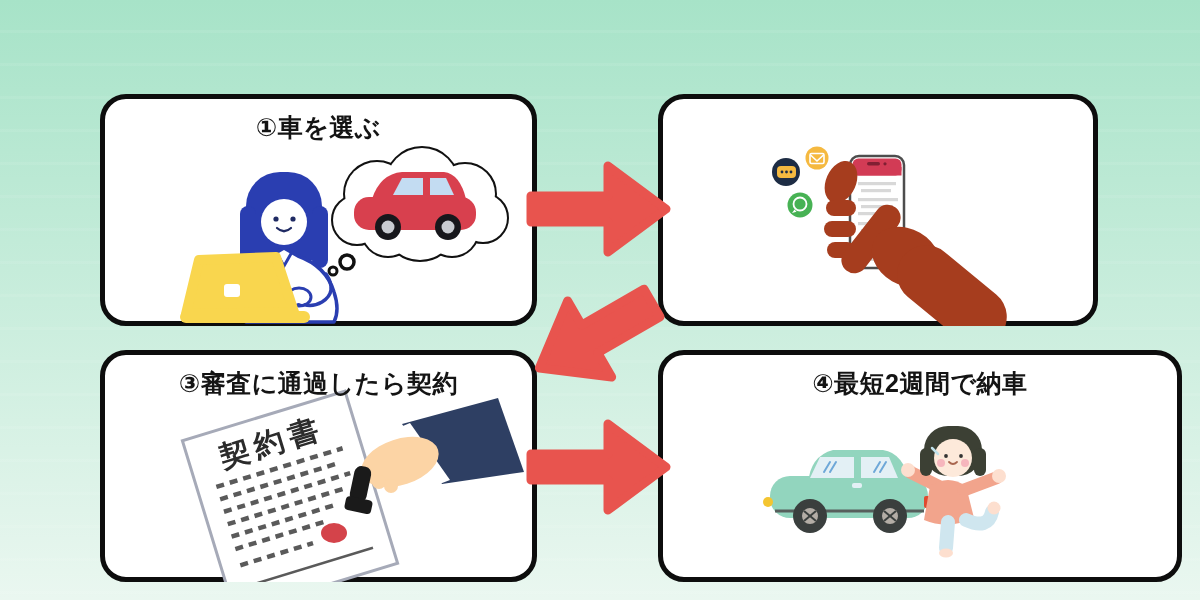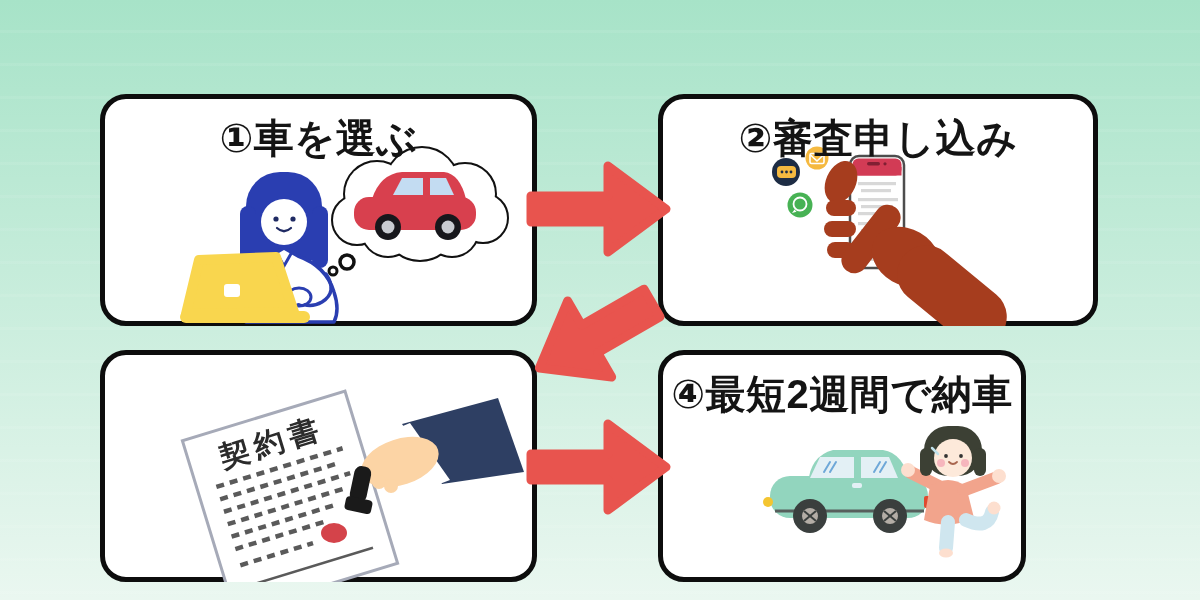--- a/index.html
+++ b/index.html
@@ -20,23 +20,23 @@
     z-index:2;
   }
   .card{
     position:absolute;background:var(--box_bg,#fff);
     border:5px solid var(--box_border,#0d0d0d);border-radius:26px;
     box-sizing:border-box;z-index:1;
   }
   .card-1{left:100px;top:94px;width:437px;height:232px;}
   .card-2{left:658px;top:94px;width:440px;height:232px;}
   .card-3{left:100px;top:350px;width:437px;height:232px;}
-  .card-4{left:658px;top:350px;width:368px;height:232px;}
+  .card-4{left:658px;top:350px;width:524px;height:232px;}
   .card h2{
-    margin:12px 0 0 0;text-align:center;font-size:40px;font-weight:700;
+    margin:12px 0 0 0;text-align:center;font-size:25px;font-weight:700;
     color:#141414;letter-spacing:.5px;position:relative;z-index:2;
   }
   .art{position:absolute;left:-5px;top:-5px;z-index:1;}
   .arrows{position:absolute;left:0;top:0;z-index:5;pointer-events:none;}
   .arrow{fill:var(--arrow_red,#e8544e);stroke:var(--arrow_red,#e8544e);stroke-width:9;stroke-linejoin:round;}
 </style>
 </head>
 <body>
 
 <div class="stage">
@@ -97,21 +97,20 @@
         <polygon points="330,84 346,84 354,101 330,101" fill="#c3dcf2"></polygon>
         <circle cx="288" cy="133" r="13" fill="#17171c"></circle>
           <circle cx="288" cy="133" r="6.5" fill="#c9ccd2"></circle>
         <circle cx="348" cy="133" r="13" fill="#17171c"></circle>
           <circle cx="348" cy="133" r="6.5" fill="#c9ccd2"></circle>
       </g>
     </svg>
   </div>
 
   <div class="card card-2">
-    <h2>②審査申し込み</h2>
     <svg class="art" width="440" height="232" viewBox="0 0 440 232">
       <g>
         <circle cx="128" cy="78" r="14" fill="#1d2c44"></circle>
         <rect x="119" y="72" width="19" height="12" rx="4" fill="#f5b940"></rect>
         <circle cx="124" cy="78" r="1.4" fill="#1d2c44"></circle>
           <circle cx="128.5" cy="78" r="1.4" fill="#1d2c44"></circle>
           <circle cx="133" cy="78" r="1.4" fill="#1d2c44"></circle>
       </g>
       <g>
         <circle cx="159" cy="64" r="11.5" fill="#f5b940"></circle>
@@ -149,20 +148,21 @@
         <rect x="166" y="127" width="32" height="16" rx="8"></rect>
         <rect x="169" y="148" width="28" height="16" rx="8"></rect>
         <rect x="200" y="105" width="26" height="80" rx="13" transform="rotate(38 213 145)"></rect>
         <ellipse cx="248" cy="163" rx="36" ry="28" transform="rotate(30 248 163)"></ellipse>
         <rect x="263" y="140" width="58" height="125" rx="29" transform="rotate(-50.5 292 200)"></rect>
       </g>
     </svg>
   </div>
 
   <div class="card card-3">
+    <h2>③審査に通過したら契約</h2>
     <svg class="art" width="437" height="232" viewBox="0 0 437 232">
       <g transform="rotate(-17 190 152)">
         <rect x="105" y="62" width="170" height="180" fill="#ffffff" stroke="#a6aab8" stroke-width="3"></rect>
         <text x="190" y="100" text-anchor="middle" font-size="30" font-weight="bold" letter-spacing="6" fill="#2b2b2b">契約書</text>
         <g stroke="#5a5a5a" stroke-width="4.5" stroke-dasharray="8 6">
           <line x1="124" y1="116" x2="256" y2="116"></line>
           <line x1="124" y1="129" x2="250" y2="129"></line>
           <line x1="124" y1="142" x2="256" y2="142"></line>
           <line x1="124" y1="155" x2="248" y2="155"></line>
           <line x1="124" y1="168" x2="232" y2="168"></line>

